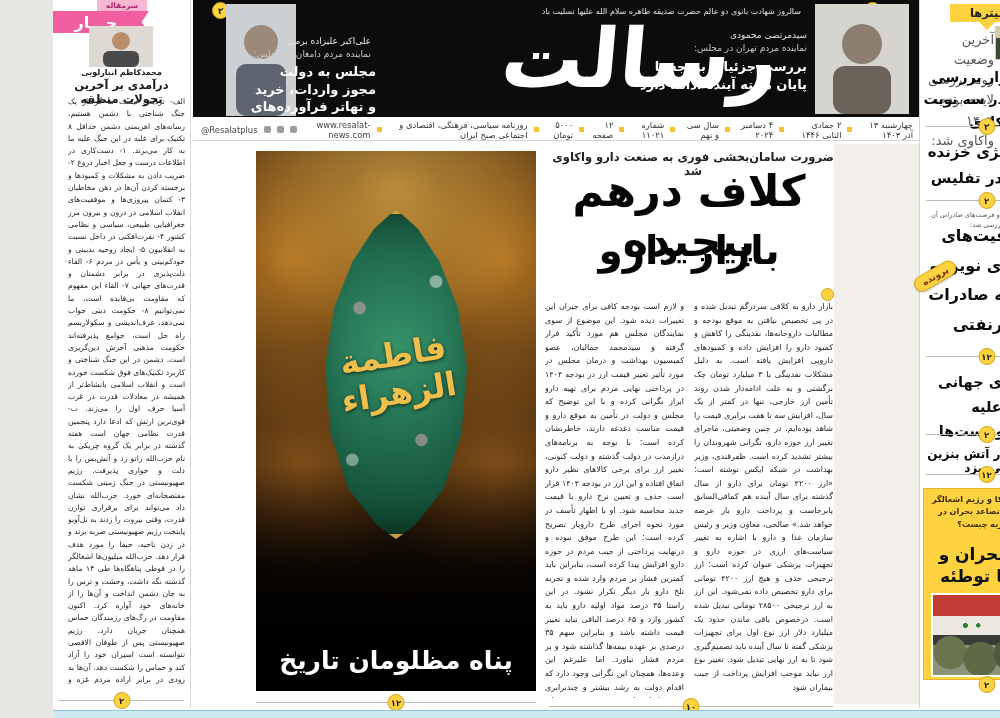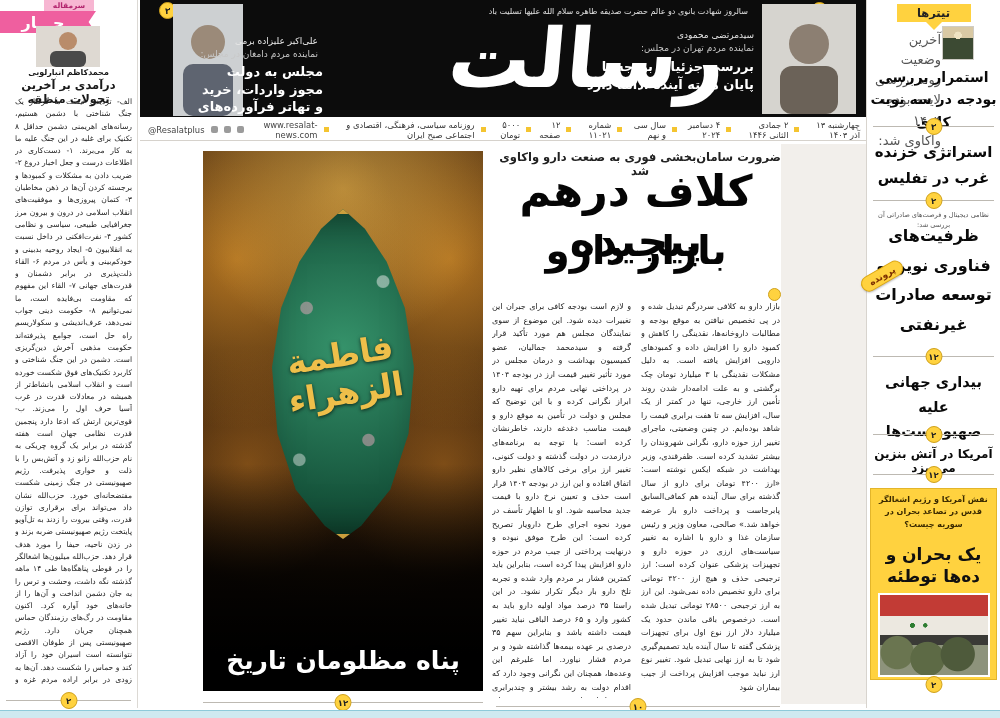--- a/index.html
+++ b/index.html
@@ -1,17 +1,17 @@
 <!DOCTYPE html>
 <html lang="fa" dir="rtl"><head>
 <meta charset="utf-8">
 <style>
   html,body{margin:0;padding:0;background:#e9e7e4;}
-  #page{position:relative;width:1000px;height:718px;background:#fff;overflow:hidden;
-        direction:rtl;font-family:"DejaVu Sans",sans-serif;color:#1a1a1a;}
+  #page{position:relative;width:904px;height:718px;background:#fff;overflow:hidden;
+        direction:rtl;font-family:"DejaVu Sans",sans-serif;color:#1a1a1a;padding-left:43px;}
   #page *{box-sizing:border-box;}
   .abs{position:absolute;}
 
   
   .bdg{display:flex;width:17px;height:17px;border-radius:50%;background:#ffd23f;
        border:1px solid #cfa11c;align-items:center;justify-content:center;
        font-size:8.5px;font-weight:800;color:#222;}
   .sep{position:absolute;left:6px;right:6px;height:17px;}
   .sep .line{position:absolute;left:0;right:0;top:8px;border-top:1px solid #bdb9b2;}
   .sep .bdg{position:absolute;left:50%;transform:translateX(-50%);top:0;}

